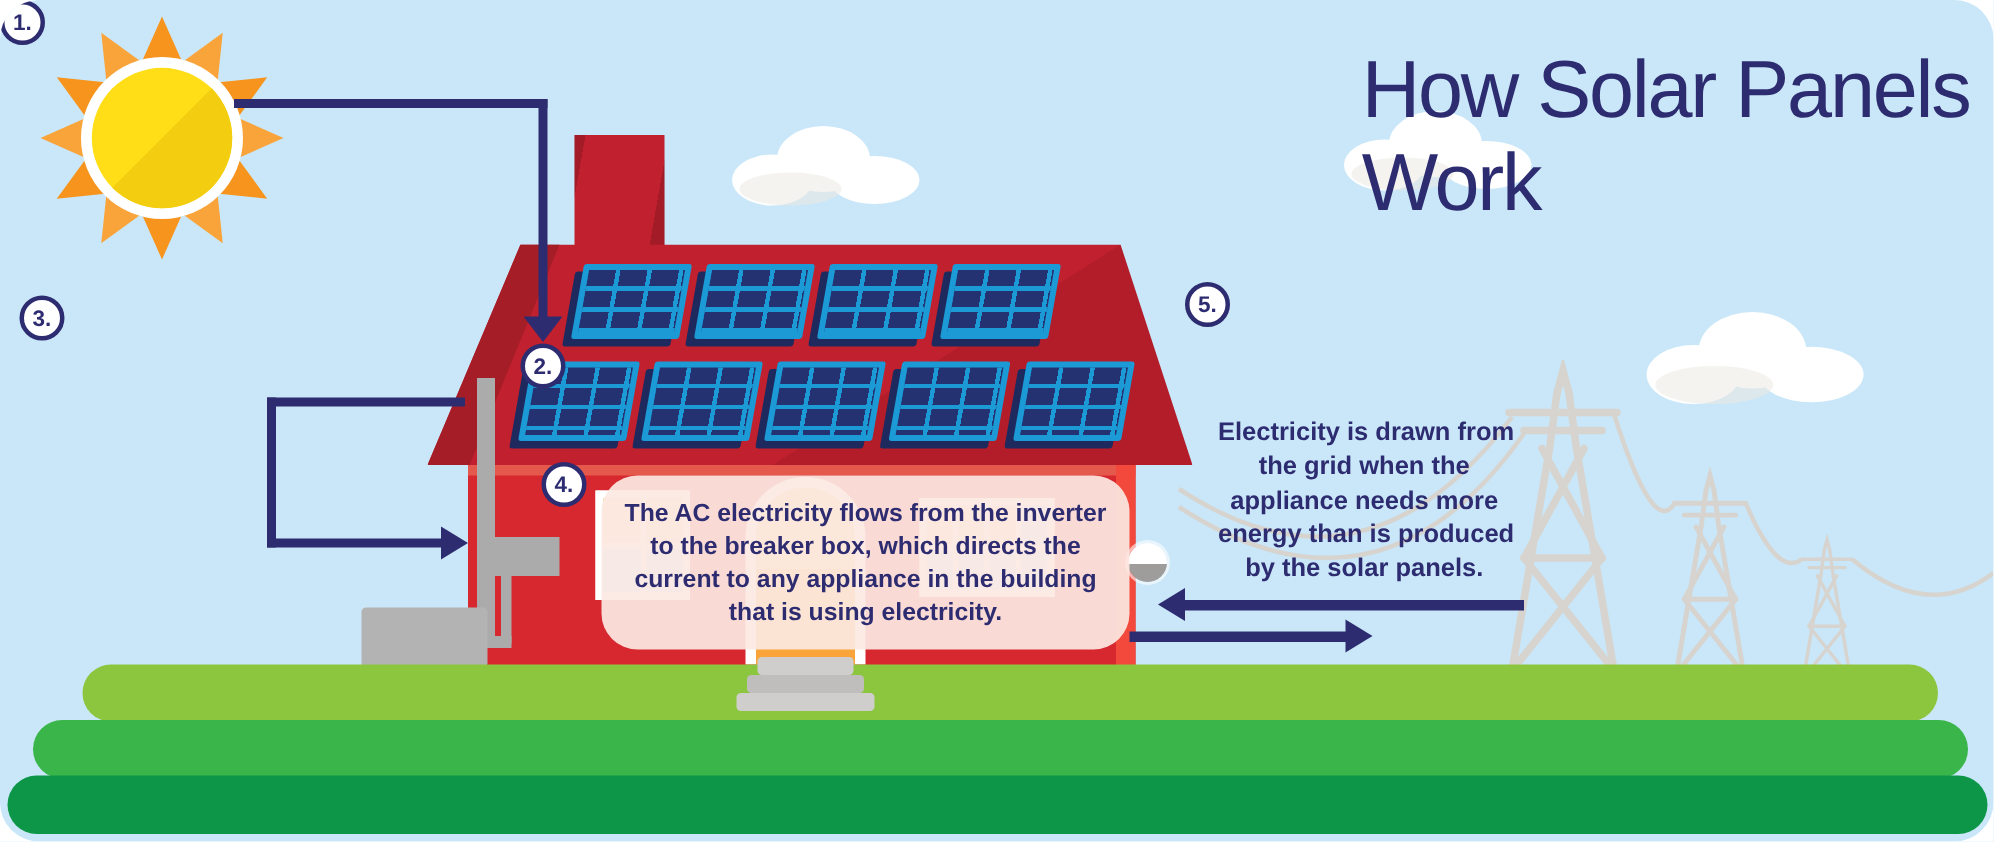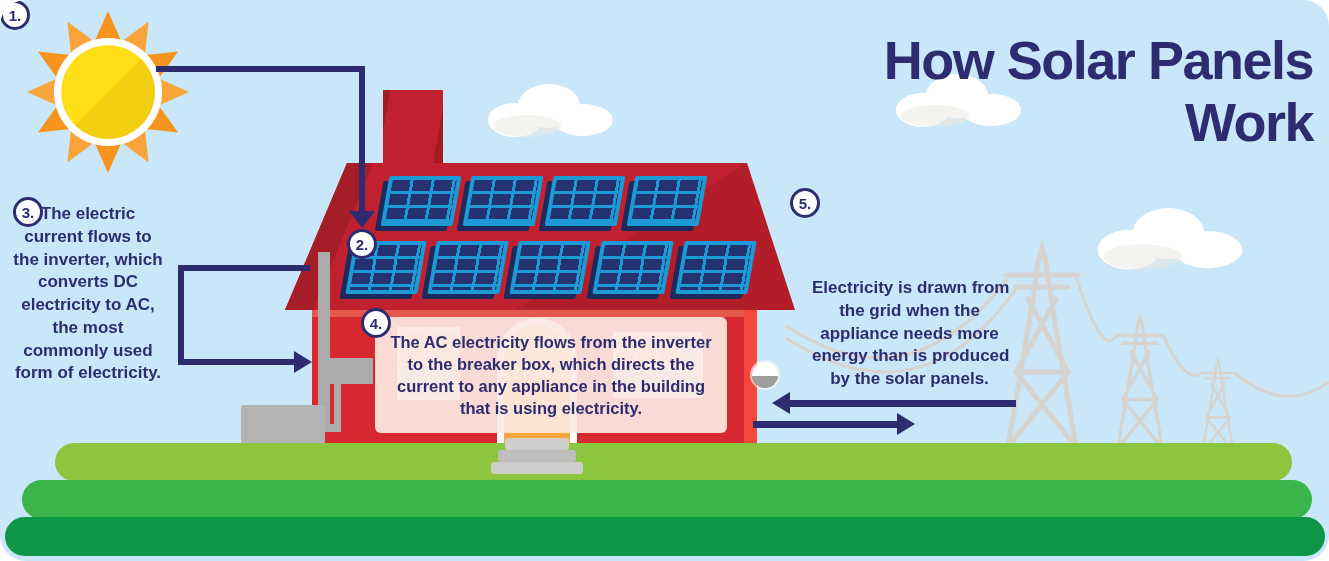--- a/index.html
+++ b/index.html
@@ -14,22 +14,22 @@
   .step-text{position:absolute;color:#2E2C71;font-weight:600;font-size:17px;line-height:1.34;
              text-align:center;white-space:pre;z-index:7;}
   .arrow-down{position:absolute;width:0;height:0;border-left:13px solid transparent;
               border-right:13px solid transparent;border-top:17px solid #2E2C71;z-index:6;}
   .arrow-right-head{position:absolute;width:0;height:0;border-top:11px solid transparent;
               border-bottom:11px solid transparent;border-left:18px solid #2E2C71;z-index:6;}
   .arrow-left-head{position:absolute;width:0;height:0;border-top:11px solid transparent;
               border-bottom:11px solid transparent;border-right:18px solid #2E2C71;z-index:6;}
 
   
-  .title{position:absolute;right:16px;top:30px;color:#2E2C71;font-weight:bold;font-size:54px;
-         line-height:1.14;letter-spacing:-1.5px;text-align:right;white-space:pre-line;z-index:7;}
+  .title{position:absolute;right:16px;top:30px;color:#2E2C71;font-weight:normal;font-size:54px;
+         line-height:1.14;letter-spacing:-1.5px;white-space:pre-line;z-index:7;}
 
   
   .wall{position:absolute;left:312px;top:307px;width:445px;height:140px;background:#D7282F;z-index:2;}
   .wall-top-strip{position:absolute;left:0;top:0;width:100%;height:10px;background:#E5584C;}
   .wall-right-strip{position:absolute;right:0;top:0;width:13px;height:100%;background:#F2493C;}
   .roof{position:absolute;left:285px;top:160px;width:510px;height:150px;background:#C1202E;
         clip-path:polygon(62px 3px,462px 3px,510px 150px,0px 150px);z-index:2;}
   .roof-shade-left{position:absolute;left:285px;top:160px;width:510px;height:150px;background:#A51D27;
         clip-path:polygon(62px 3px,88px 3px,28px 150px,0px 150px);z-index:2;}
   .roof-shade-right{position:absolute;left:285px;top:160px;width:510px;height:150px;background:rgba(0,0,0,0.07);
@@ -49,22 +49,22 @@
   .pane-blue{background:#C3E1F4;}
   .pane-glow{background:#F4DBA4;}
 
   .door{position:absolute;left:497px;top:318px;width:80px;height:125px;background:#fff;
         border-radius:40px 40px 0 0;z-index:3;}
   .door-inner{position:absolute;left:7px;top:7px;width:66px;height:118px;background:#F9A53C;
         border-radius:33px 33px 0 0;background-image:linear-gradient(180deg,rgba(255,255,255,0.35) 0 46%,rgba(255,255,255,0) 46%);}
   .doorstep{position:absolute;border-radius:3px;z-index:5;}
 
   .gray{background:#ABABAB;}
-  .overlay-box{position:absolute;left:375px;top:317px;width:352px;height:116px;background:rgba(252,233,227,0.92);
-        border-radius:6px;z-index:5;display:flex;align-items:center;justify-content:center;}
+  .overlay-box{position:absolute;left:401px;top:317px;width:352px;height:116px;background:rgba(252,233,227,0.92);
+        border-radius:24px;z-index:5;display:flex;align-items:center;justify-content:center;}
   .overlay-box .step-text{position:static;}
 
   .meter{position:absolute;left:752px;top:362px;width:26px;height:26px;border-radius:50%;
          background:linear-gradient(180deg,#ffffff 0 55%,#9E9D9C 55%);z-index:3;
          box-shadow:0 0 0 2px rgba(255,255,255,0.6);}
 
   
   .grass{position:absolute;border-radius:999px;z-index:4;}
   .grass-1{left:55px;top:443px;width:1237px;height:38px;background:#8CC63F;}
   .grass-2{left:22px;top:480px;width:1290px;height:39px;background:#3AB54A;}
@@ -212,28 +212,20 @@
 Work</div>
 
   <div class="navy-line" style="left:156px;top:66px;width:209px;height:6px;"></div>
   <div class="navy-line" style="left:359px;top:66px;width:6px;height:146px;"></div>
   <div class="arrow-down" style="left:349px;top:211px;"></div>
   <div class="marker">1.</div>
 
   <div class="marker" style="left:347px;top:229px;">2.</div>
 
   <div class="marker" style="left:13px;top:197px;">3.</div>
-  <div class="step-text" style="left:8px;top:203px;width:160px;">The electric
-current flows to
-the inverter, which
-converts DC
-electricity to AC,
-the most
-commonly used
-form of electricity.</div>
   <div class="navy-line" style="left:178px;top:265px;width:132px;height:6px;"></div>
   <div class="navy-line" style="left:178px;top:265px;width:6px;height:100px;"></div>
   <div class="navy-line" style="left:178px;top:359px;width:118px;height:6px;"></div>
   <div class="arrow-right-head" style="left:294px;top:351px;"></div>
 
   <div class="overlay-box">
     <div class="step-text" style="font-size:16.5px;">The AC electricity flows from the inverter
 to the breaker box, which directs the
 current to any appliance in the building
 that is using electricity.</div>

